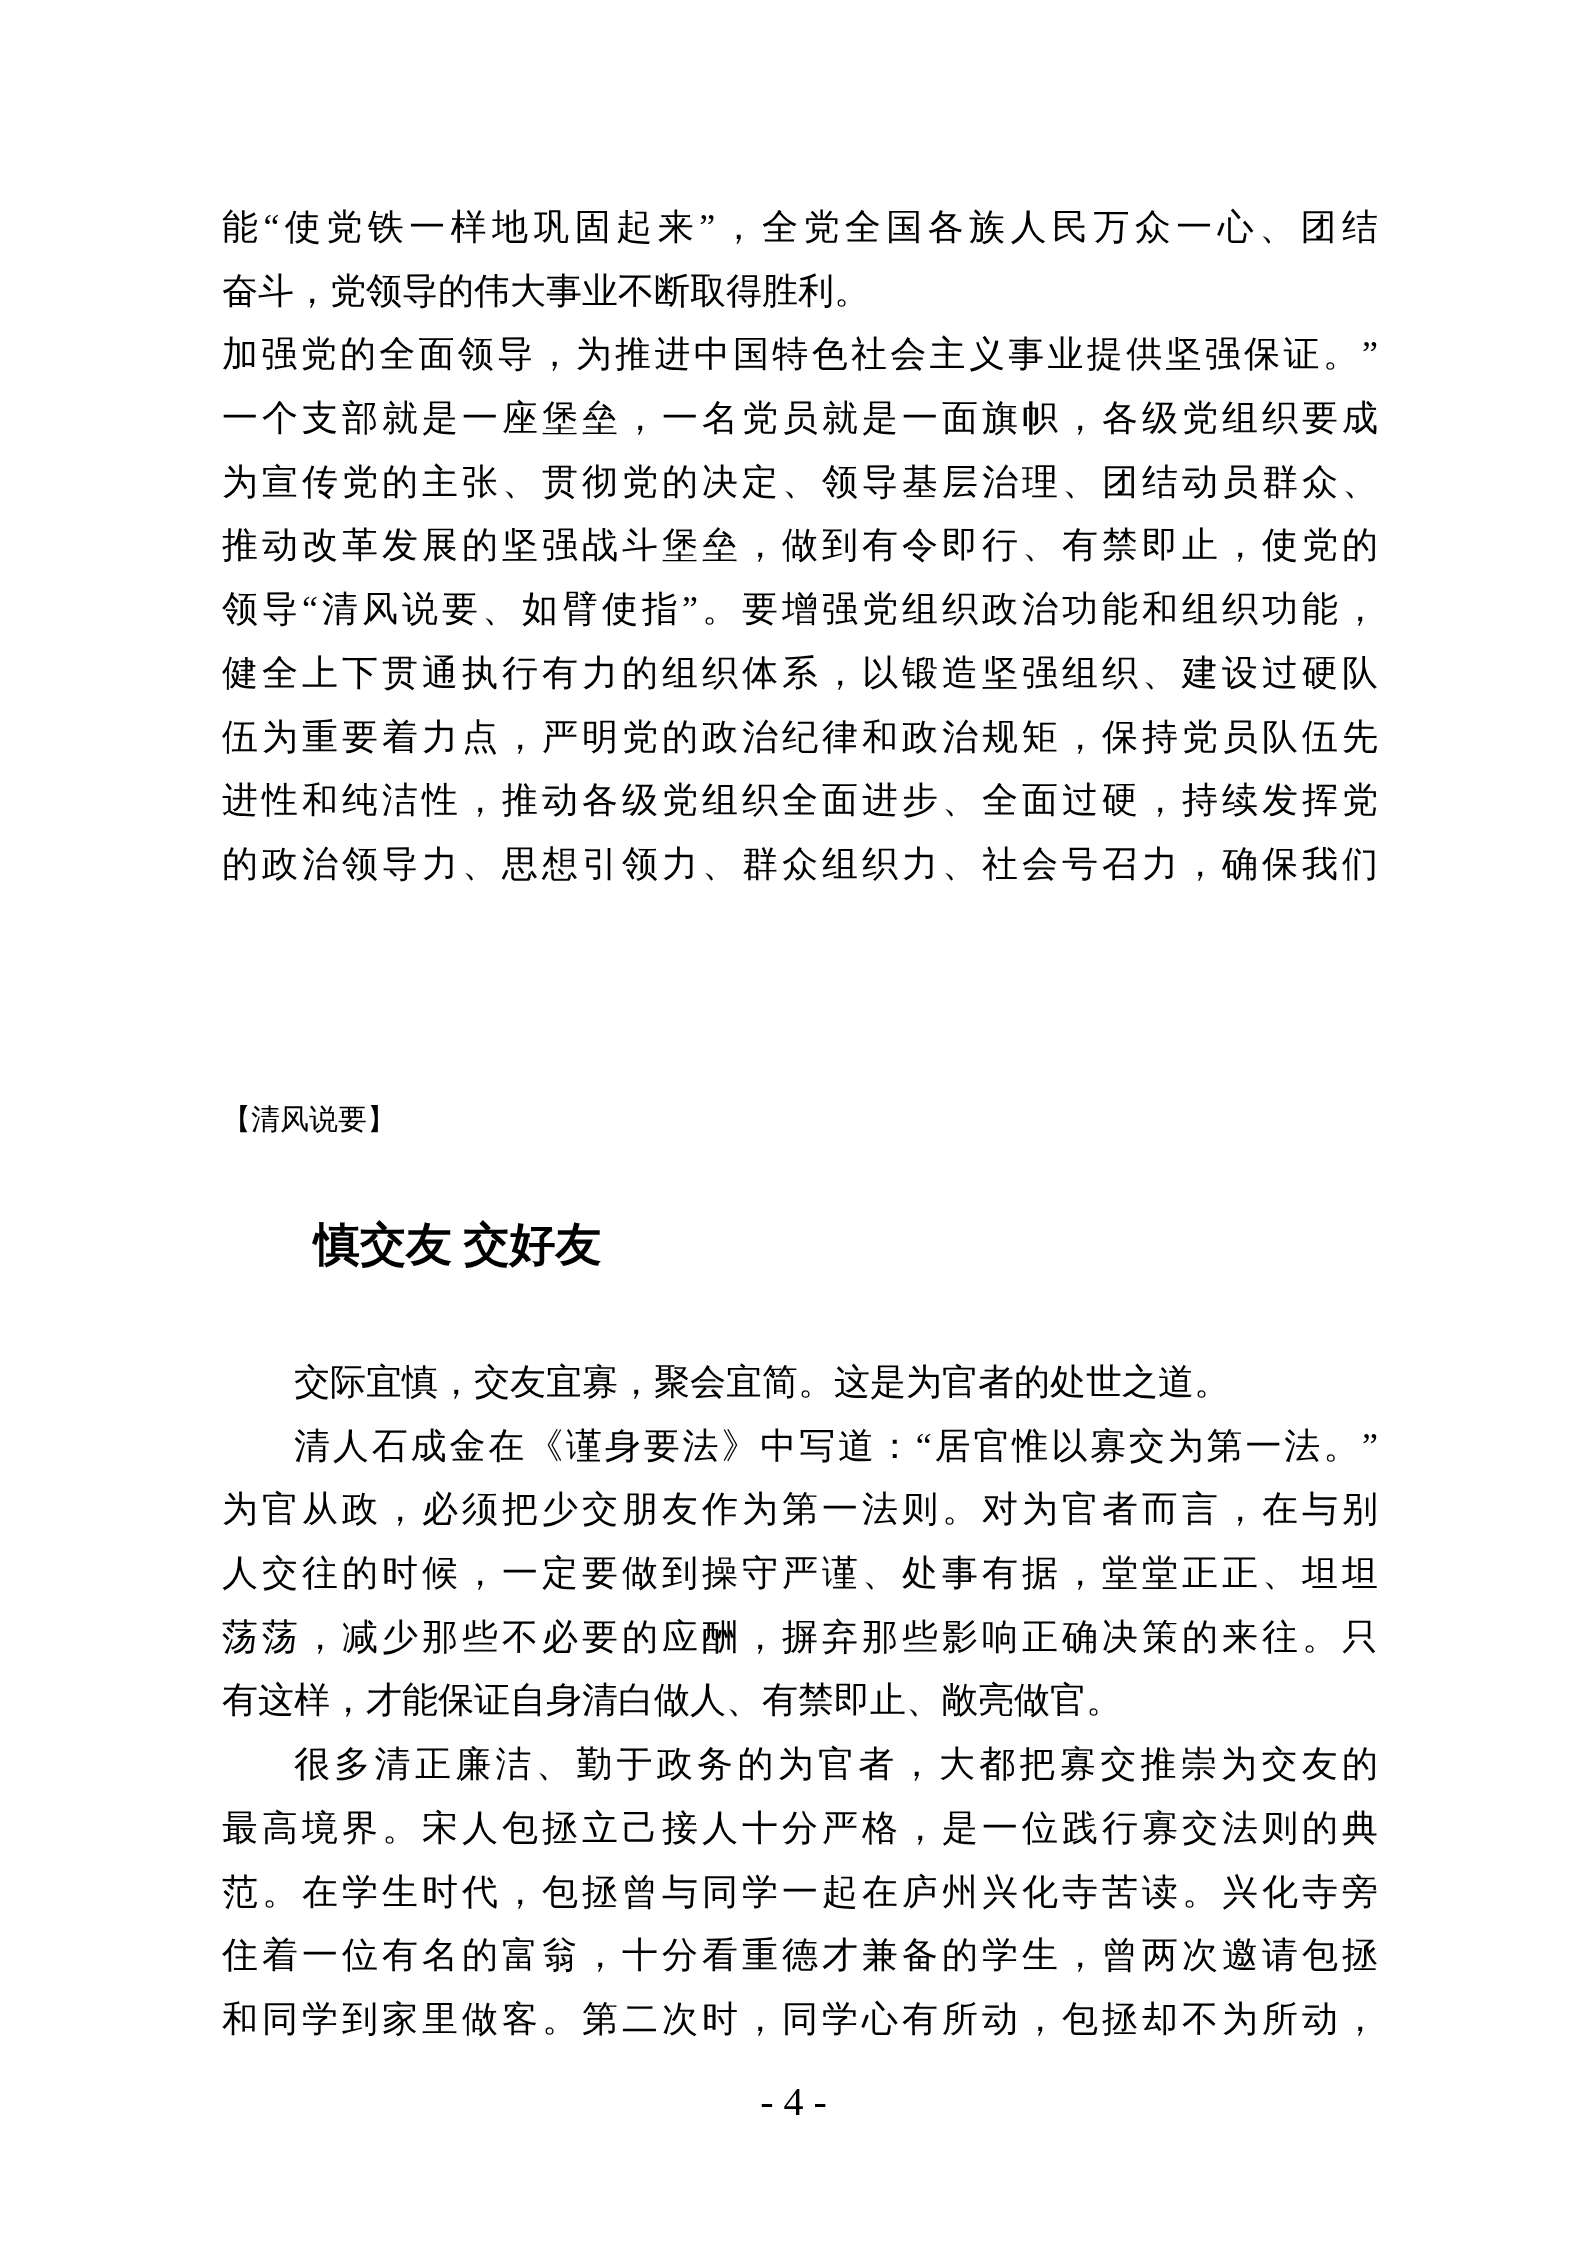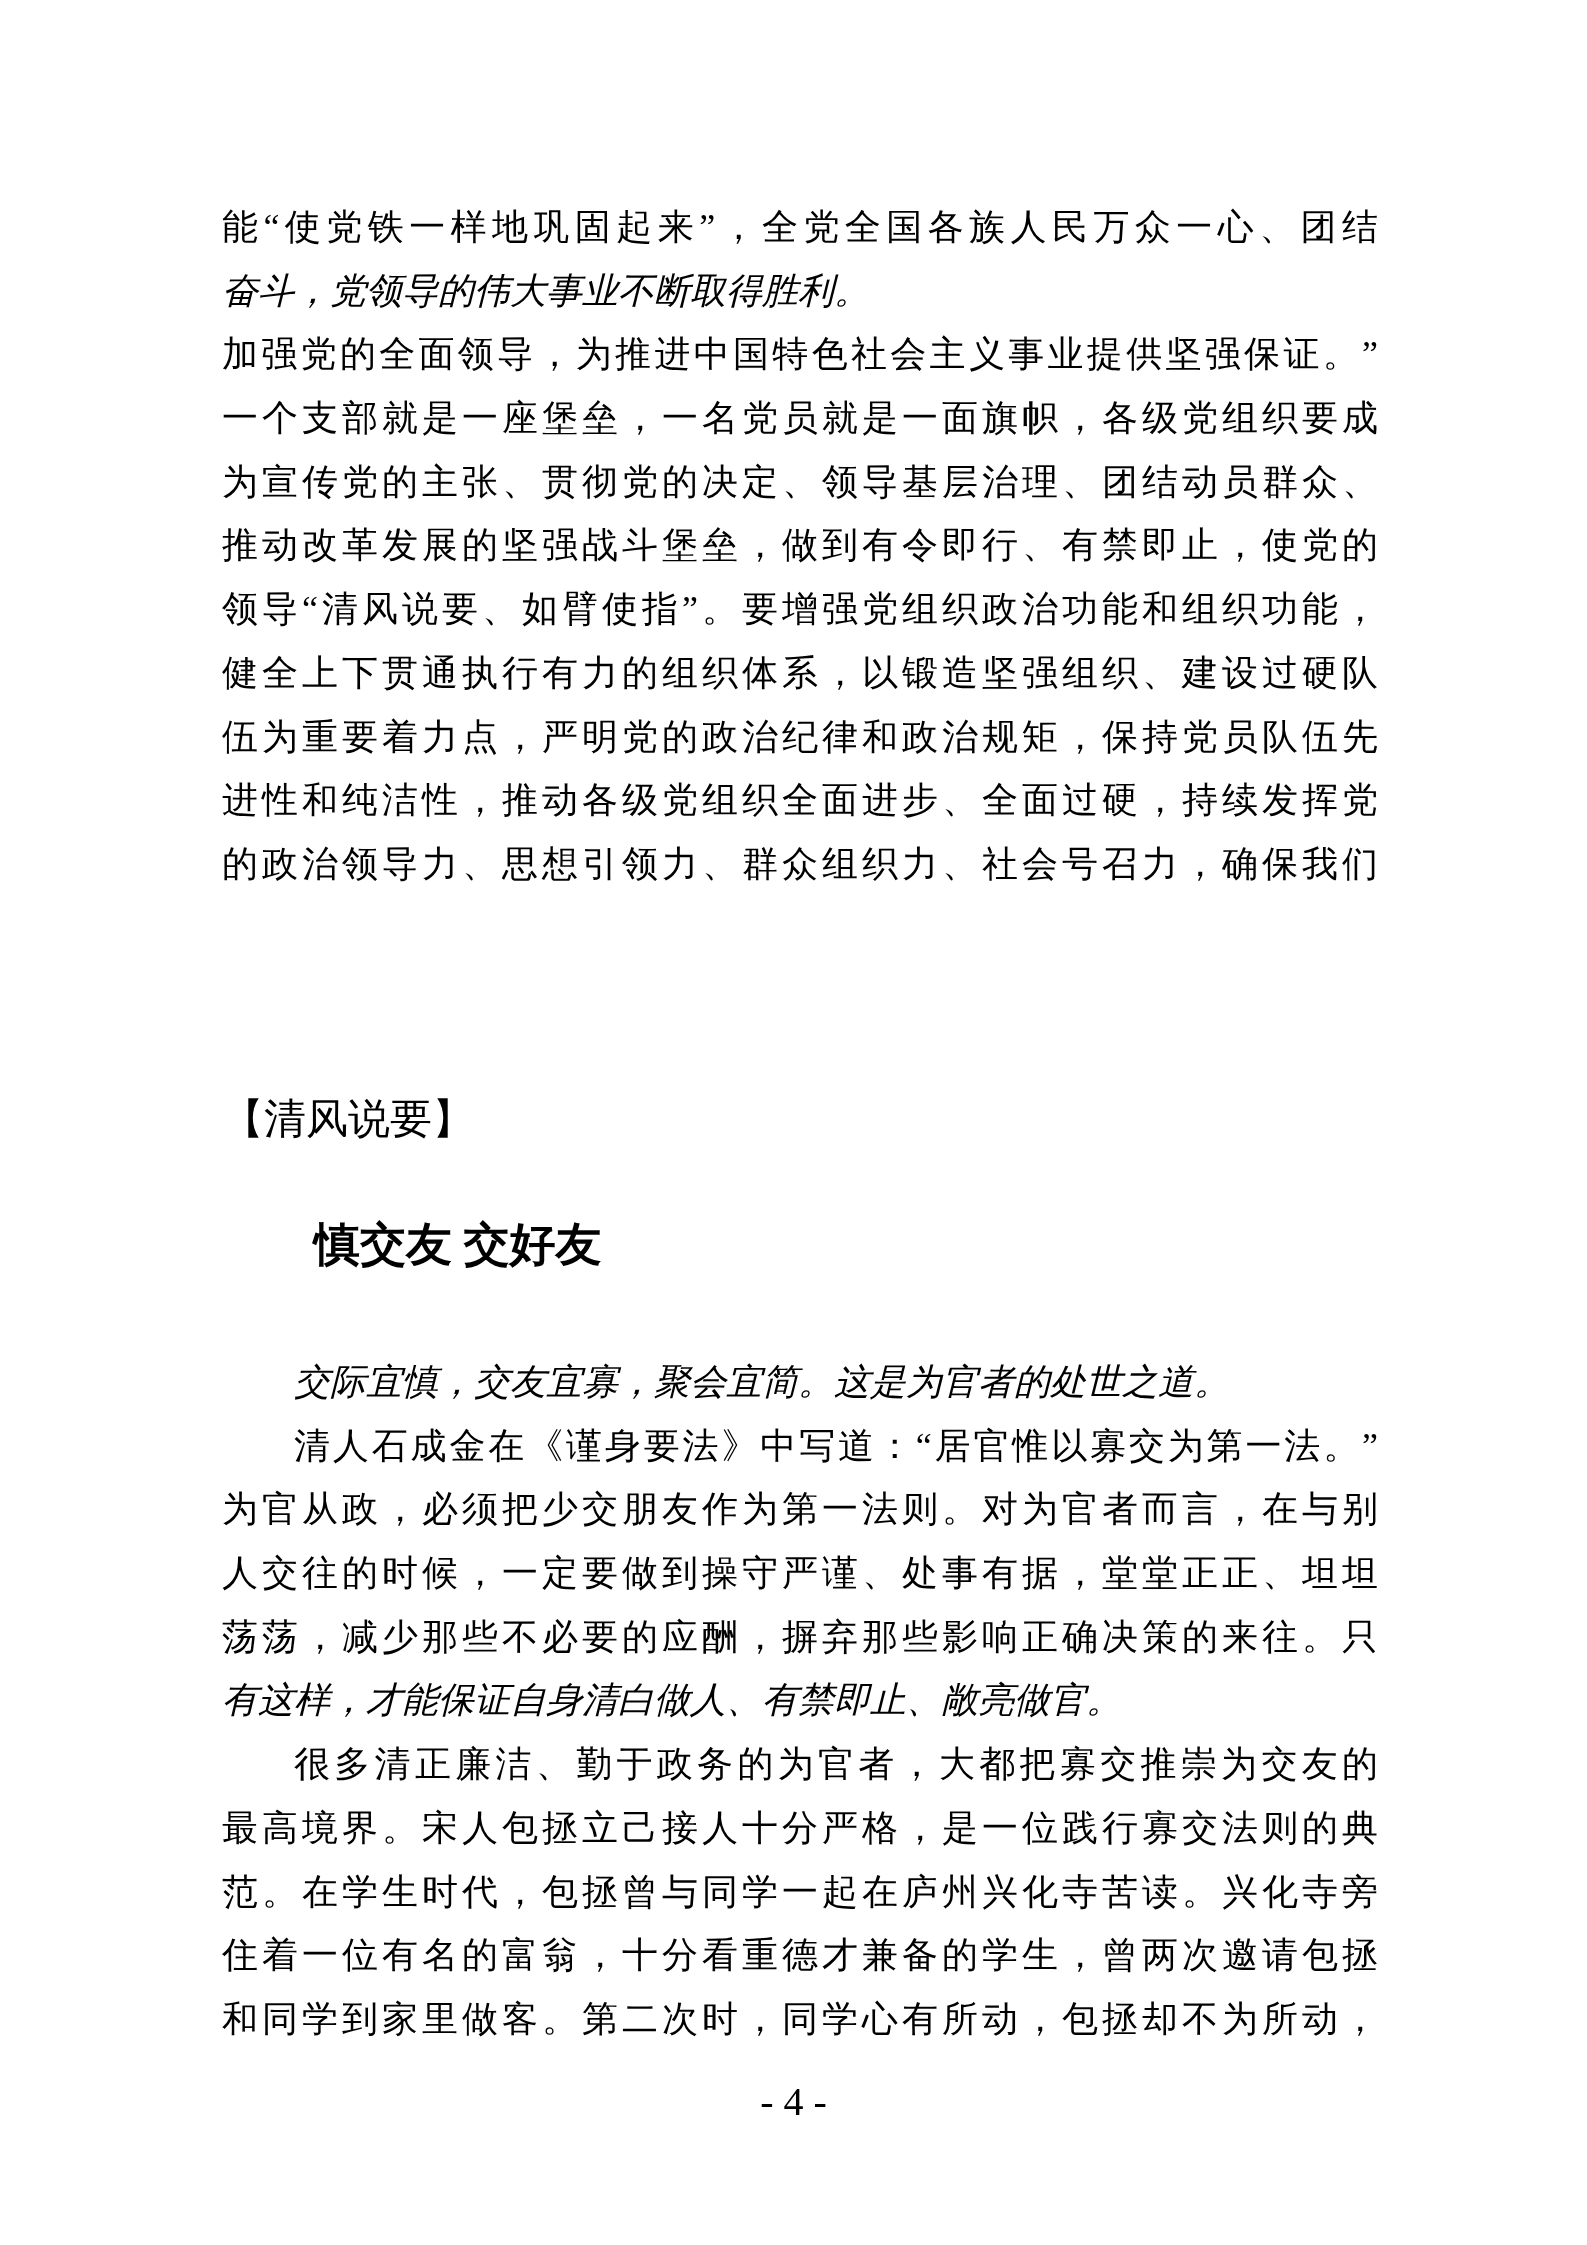--- a/index.html
+++ b/index.html
@@ -25,33 +25,32 @@
     font-size: 36px;
     line-height: 63.7px;
     height: 63.7px;
     overflow: hidden;
     text-align: justify;
     text-align-last: justify;
     letter-spacing: 0;
   }
   .tline.end {
     text-align-last: left;
-    font-style: italic;
   }
   .tline.indent {
     text-indent: 2em;
   }
   #article1 { top: 196px; }
   #article2 { top: 1351px; }
   #section-header {
     position: absolute;
     left: 222px;
     top: 1088px;
     width: 1156px;
-    font-size: 42px;
+    font-size: 29px;
     line-height: 63.7px;
     text-align: left;
   }
   #article-title {
     position: absolute;
     left: 222px;
     top: 1213px;
     width: 1156px;
     font-size: 46px;
     line-height: 63.7px;

